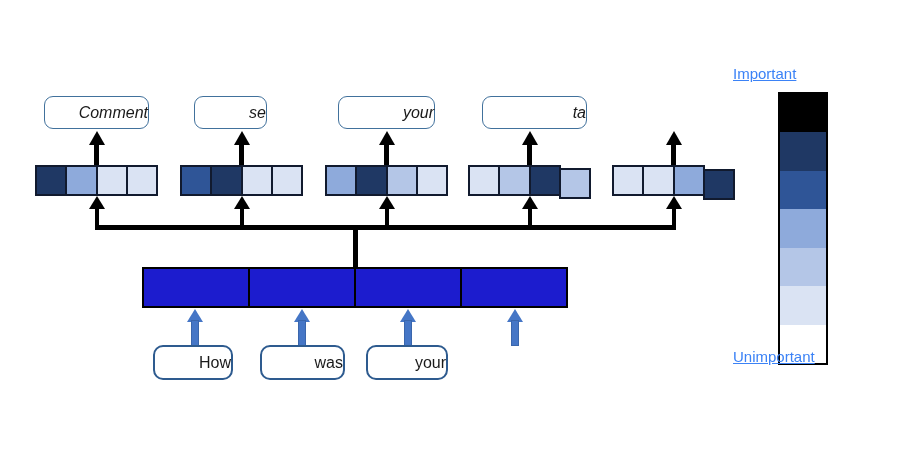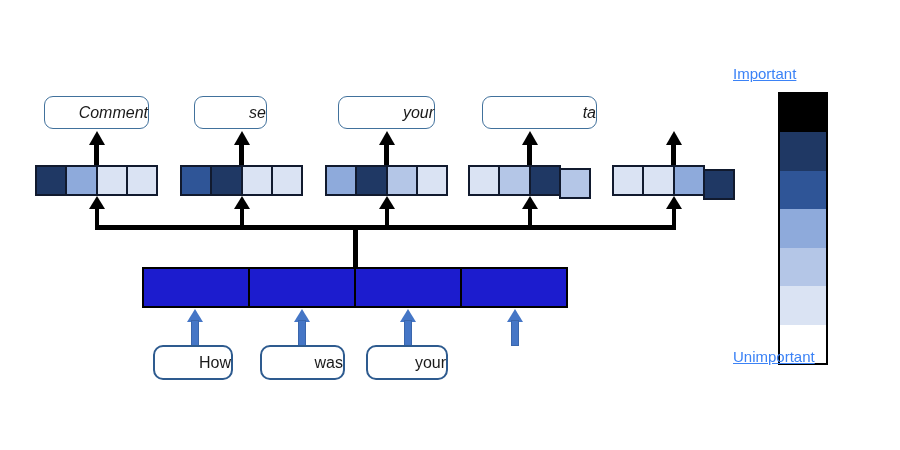--- a/index.html
+++ b/index.html
@@ -68,21 +68,21 @@
 
   <div class="word-box target" style="left:44px;width:105px;">
       <span>Comment</span>
     </div>
   <div class="word-box target" style="left:194px;width:73px;">
       <span>se</span>
     </div>
   <div class="word-box target" style="left:338px;width:97px;">
       <span>your</span>
     </div>
-  <div class="word-box target" style="left:482px;width:115px;">
+  <div class="word-box target" style="left:482px;width:105px;">
       <span>ta</span>
     </div>
 
   <div>
     <div class="head-black" style="left:88.5px;top:131px;"></div>
       <div class="shaft" style="left:94px;top:143px;width:5px;height:23px;"></div>
     <div class="head-black" style="left:233.5px;top:131px;"></div>
       <div class="shaft" style="left:239px;top:143px;width:5px;height:23px;"></div>
     <div class="head-black" style="left:378.5px;top:131px;"></div>
       <div class="shaft" style="left:384px;top:143px;width:5px;height:23px;"></div>

